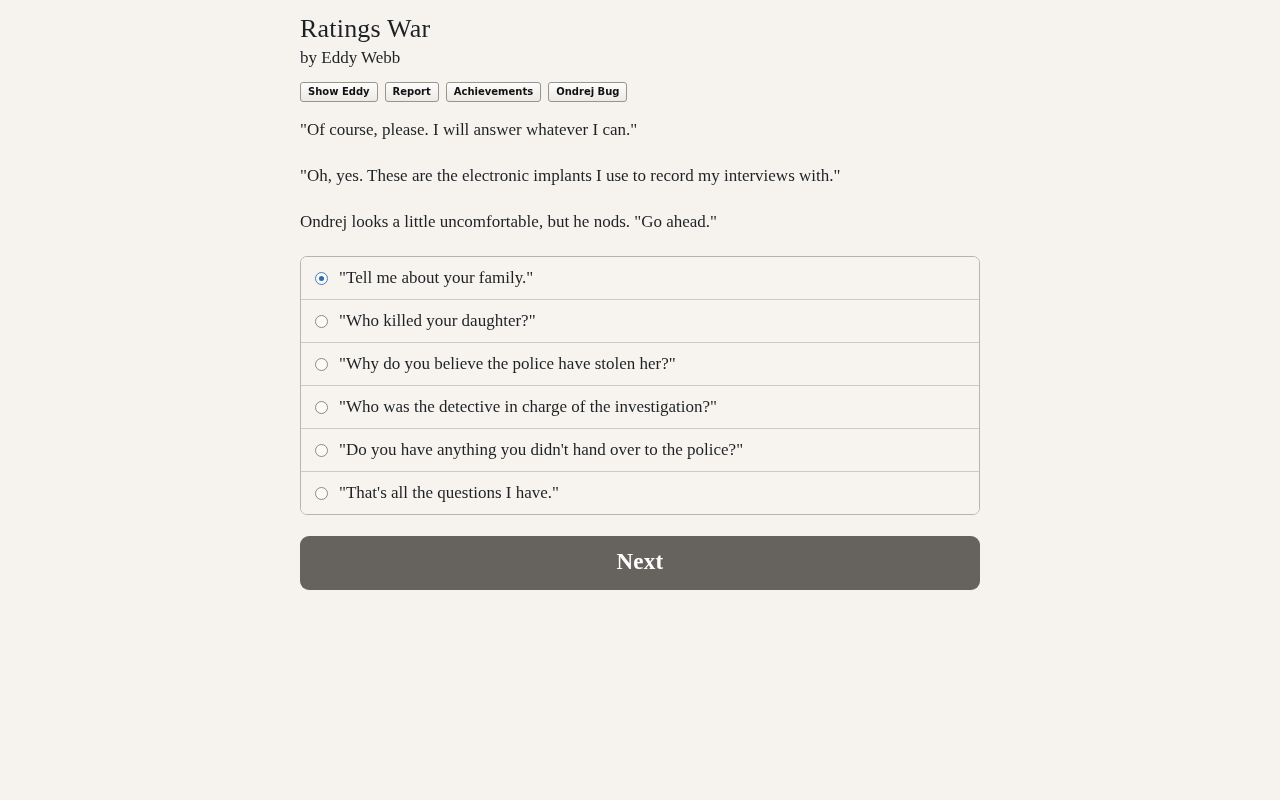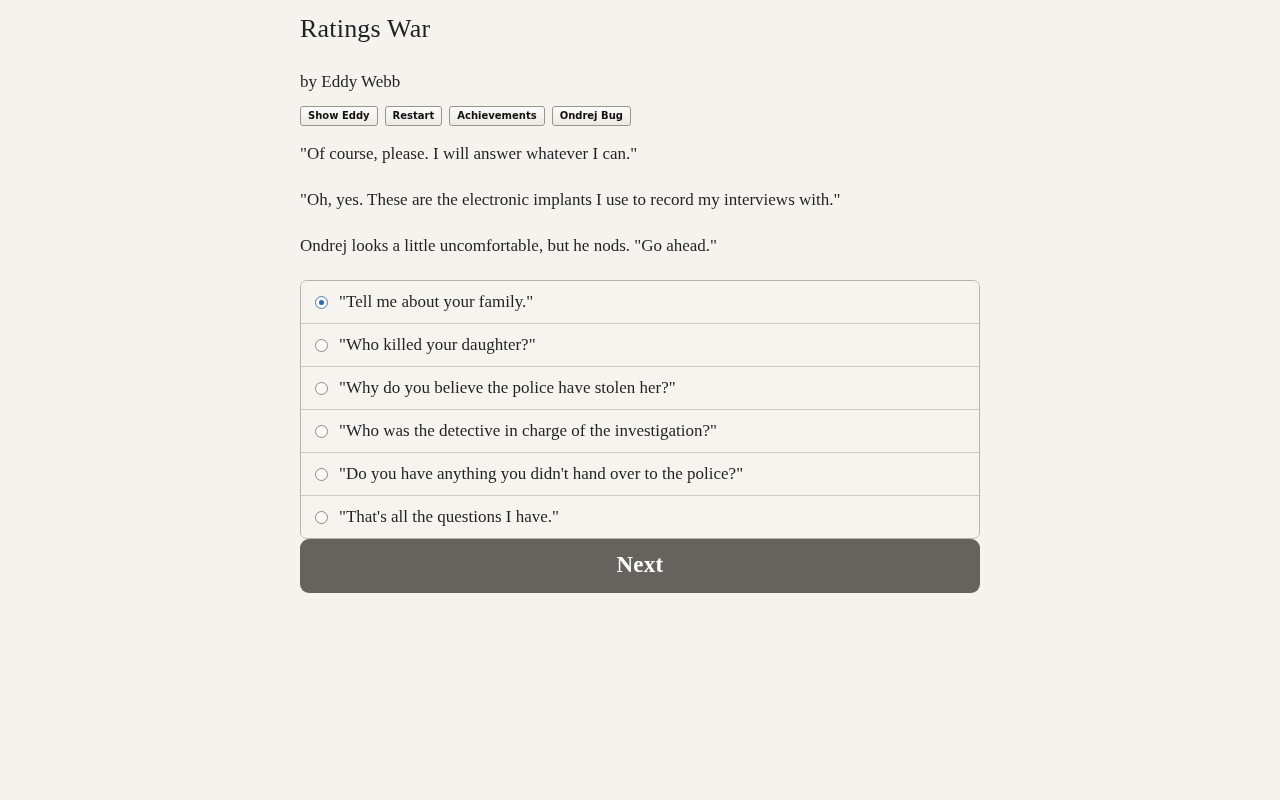--- a/index.html
+++ b/index.html
@@ -26,21 +26,21 @@
   .title {
     font-size: 26px;
     font-weight: normal;
     margin: 0;
     padding-top: 14px;
     letter-spacing: 0.2px;
     color: #1d2124;
   }
   .byline {
     font-size: 17px;
-    margin-top: 28px;
+    margin-top: 4px;
     color: #1d2124;
   }
   .button-bar {
     margin-top: 14px;
     display: flex;
     gap: 7px;
     align-items: center;
   }
   .small-btn {
     font-family: "DejaVu Sans", sans-serif;
@@ -102,20 +102,21 @@
     left: 3px;
     top: 3px;
     width: 5px;
     height: 5px;
     border-radius: 50%;
     background: #2b6cb0;
   }
   .next-btn {
     display: block;
     width: 100%;
+    margin-top: 21px;
     padding: 13px 0 15px 0;
     background: #66625e;
     color: #ffffff;
     font-family: "Liberation Serif", serif;
     font-size: 23px;
     font-weight: bold;
     text-align: center;
     border: none;
     border-radius: 9px;
     cursor: pointer;
@@ -126,21 +127,21 @@
 <body>
 
 <div id="page">
   <div class="game-column">
 
     <h1 class="title">Ratings War</h1>
     <div class="byline">by Eddy Webb</div>
 
     <div class="button-bar">
       <button class="small-btn">Show Eddy</button>
-      <button class="small-btn">Restart</button>
+      <button class="small-btn">Report</button>
       <button class="small-btn">Achievements</button>
       <button class="small-btn">Ondrej Bug</button>
     </div>
 
     <div class="story">
       <p>"Of course, please. I will answer whatever I can."</p>
       <p>"Oh, yes. These are the electronic implants I use to record my interviews with."</p>
       <p>Ondrej looks a little uncomfortable, but he nods. "Go ahead."</p>
     </div>
 

